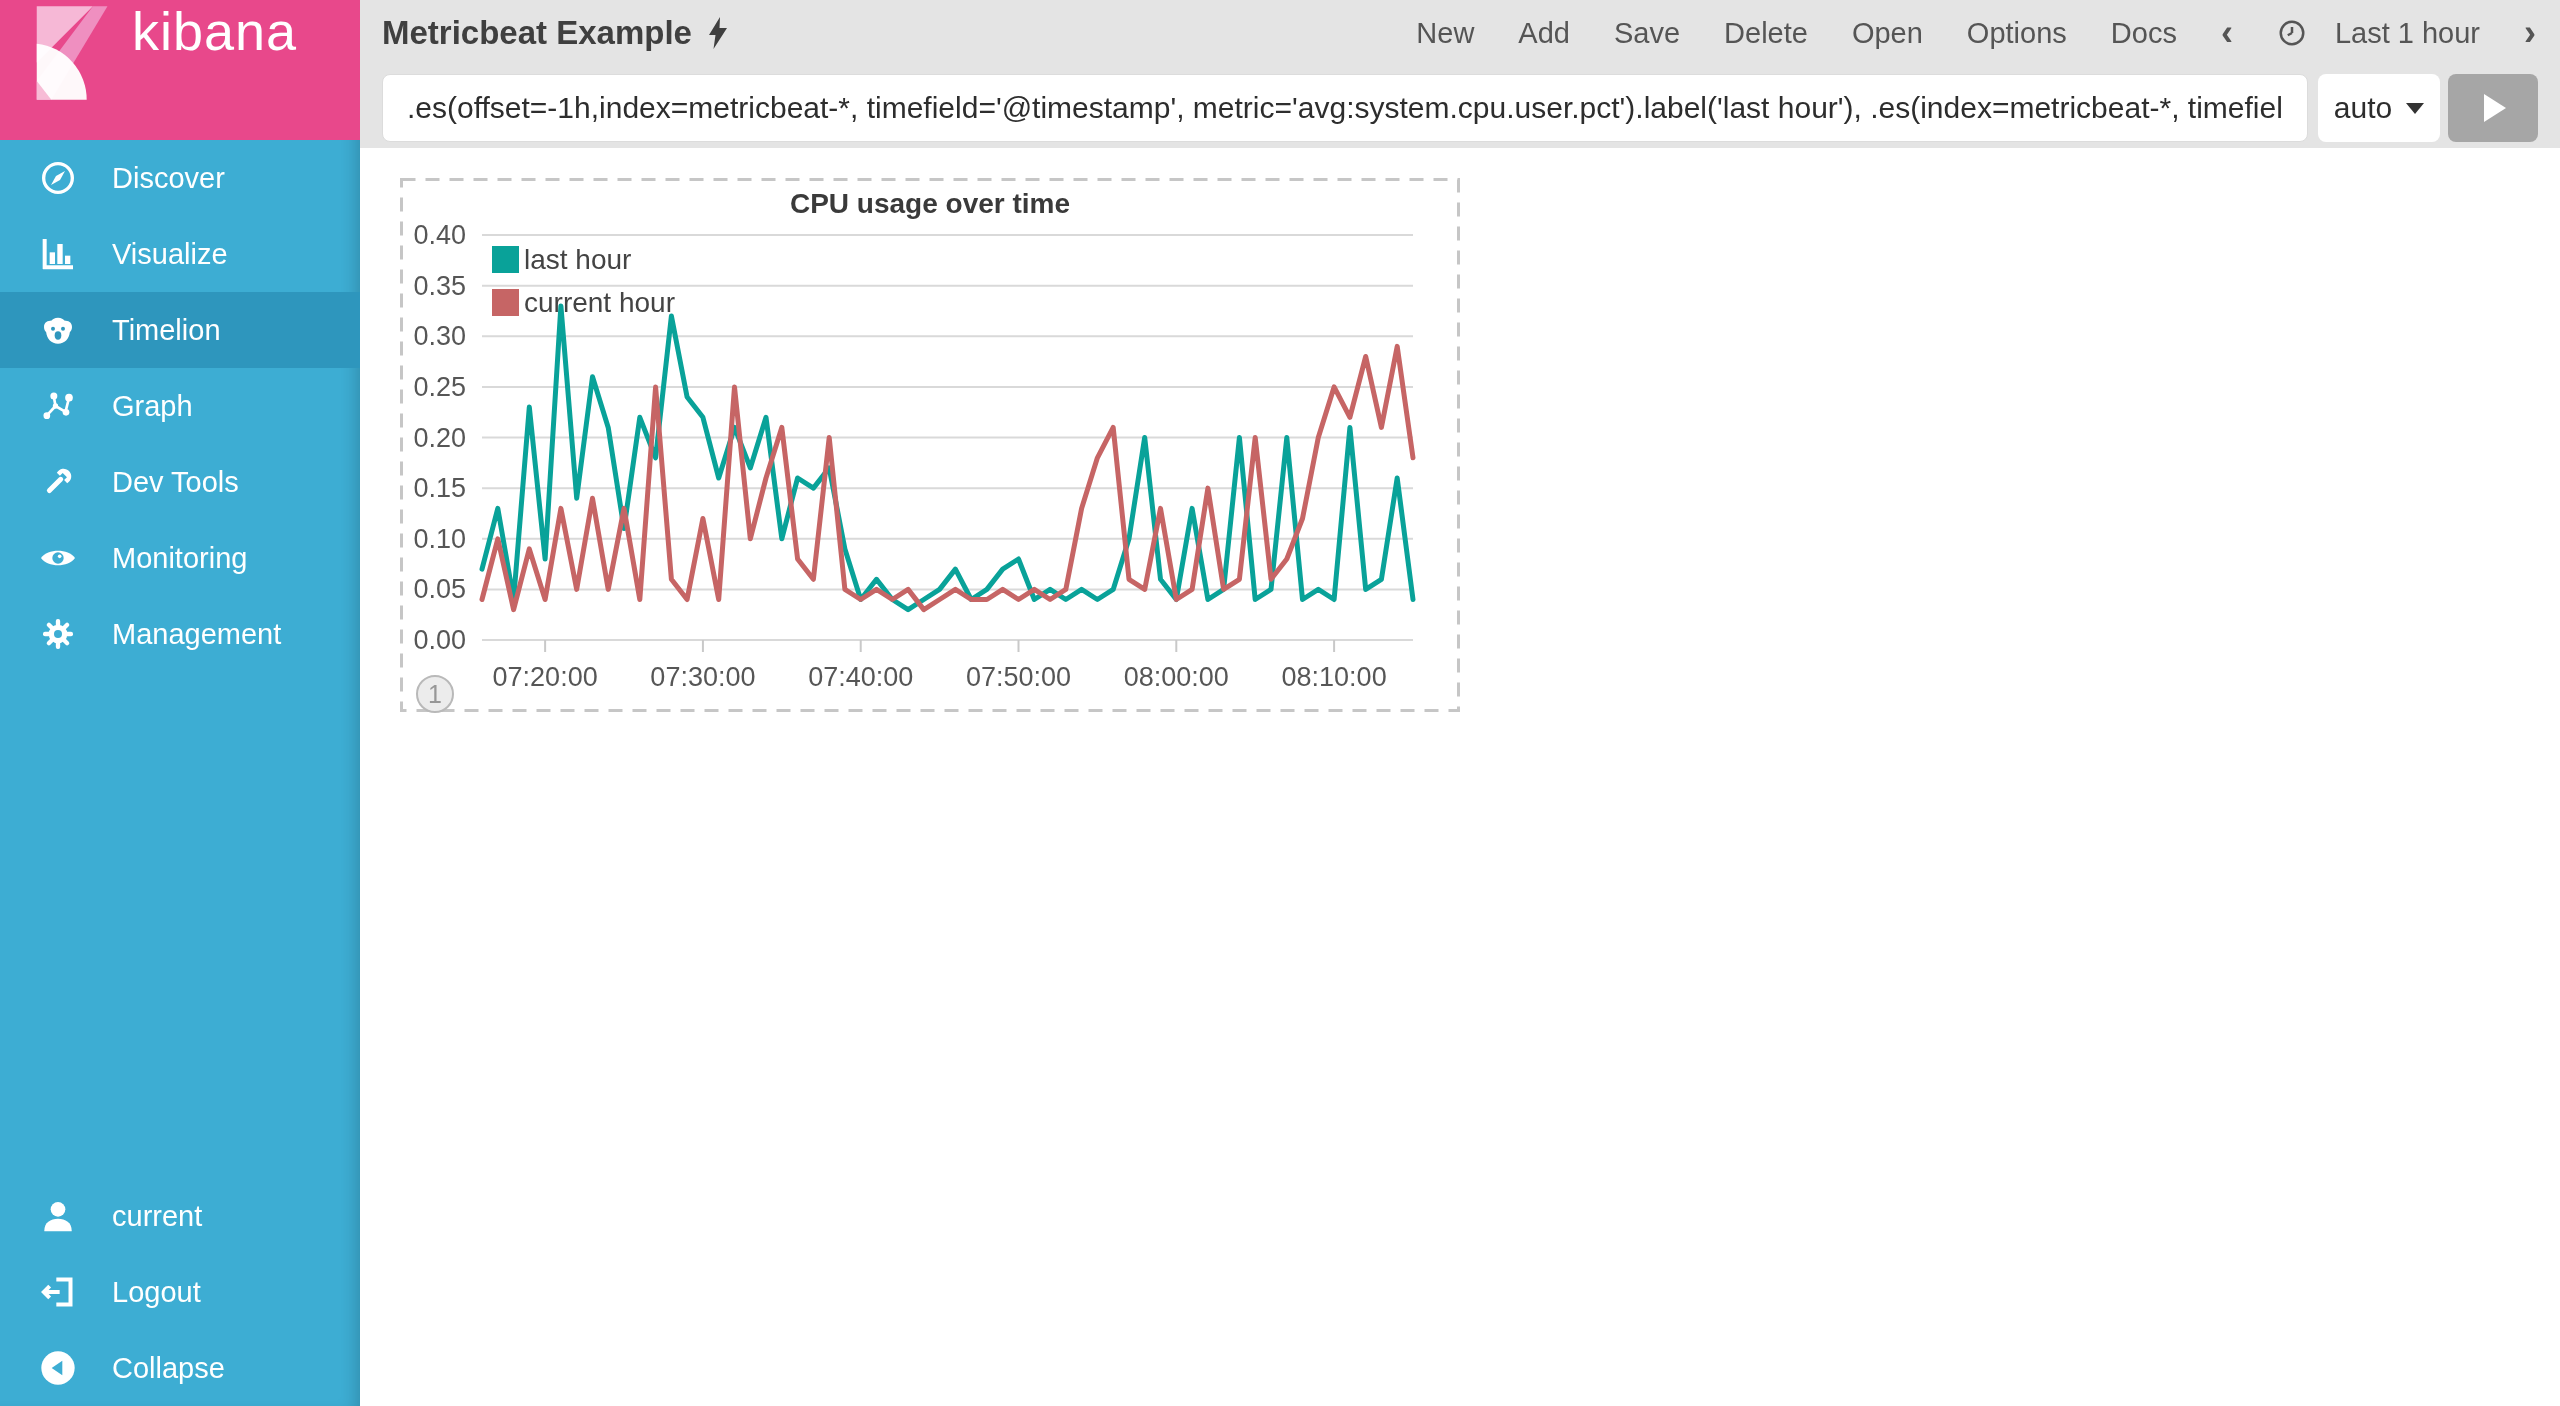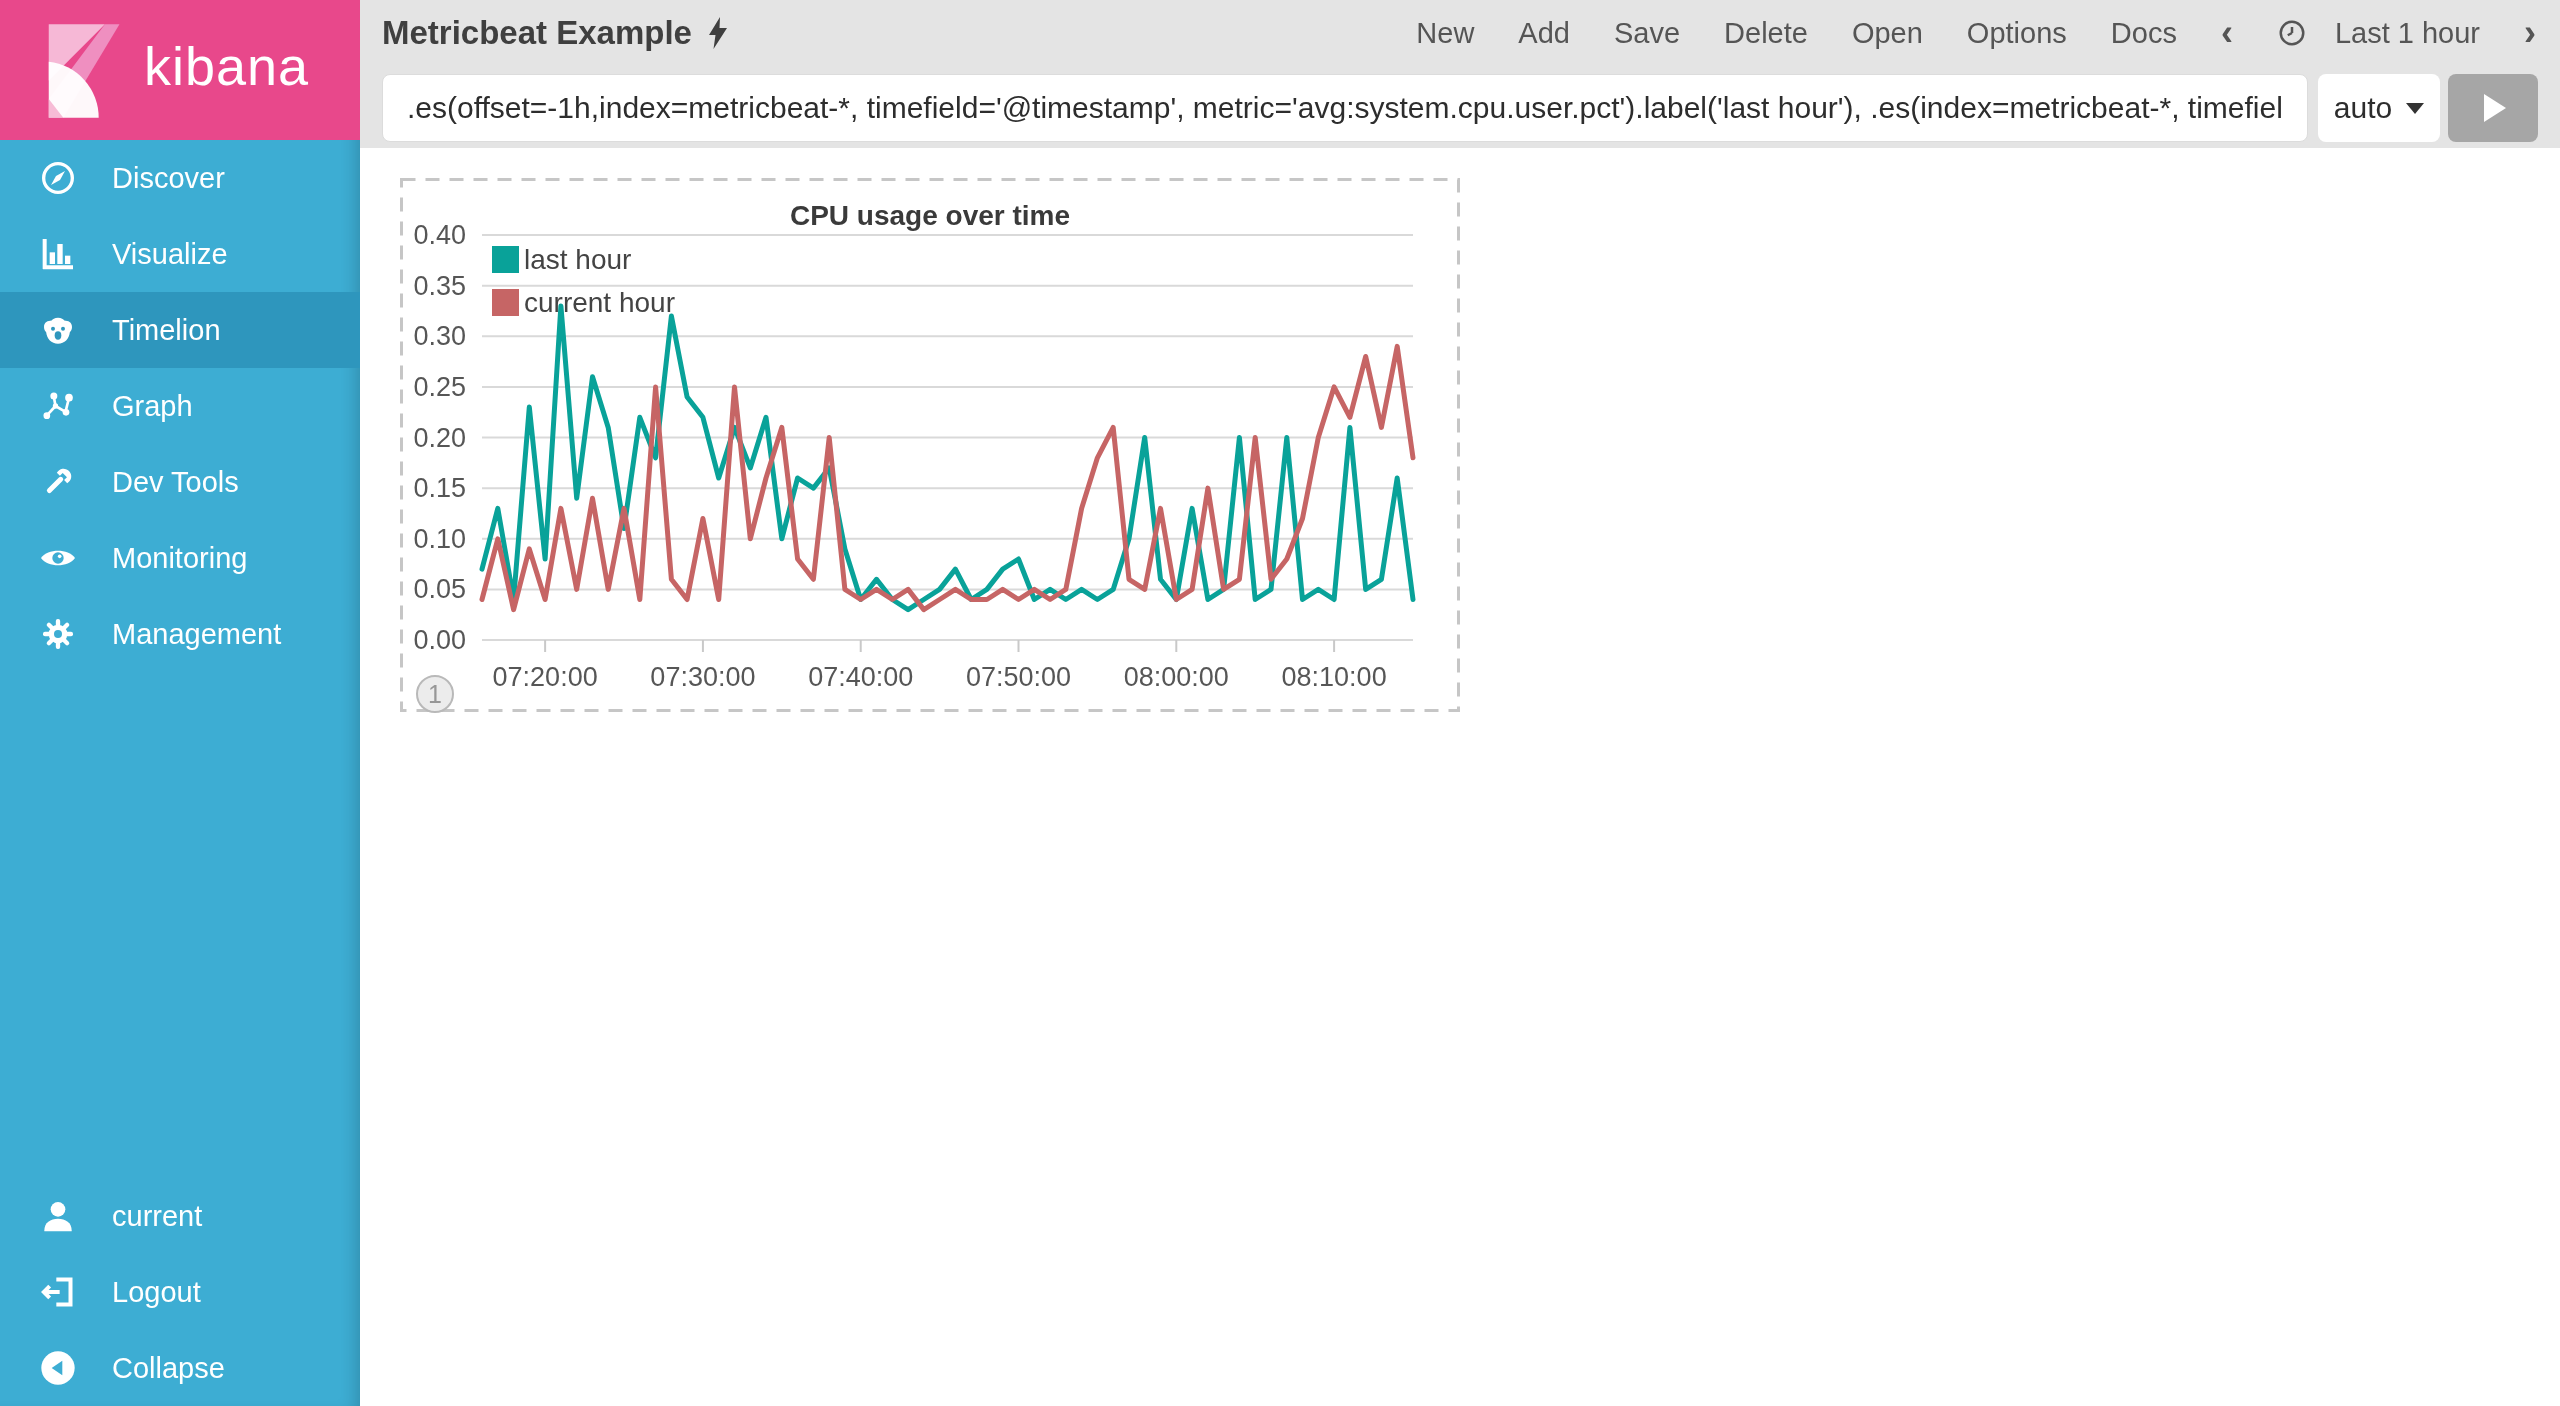--- a/index.html
+++ b/index.html
@@ -9,22 +9,22 @@
     --play-bg:#a6a6a6;
   }
   *{margin:0;padding:0;box-sizing:border-box;}
   html,body{width:2560px;height:1406px;overflow:hidden;background:#fff;
     font-family:"Liberation Sans",sans-serif;}
   .app{position:relative;width:2560px;height:1406px;display:flex;}
 
   
   .sidebar{position:relative;width:360px;height:1406px;background:var(--sidebar-bg);
     flex:0 0 360px;box-shadow:inset -14px 0 16px -10px rgba(0,0,0,.18);}
-  .logo{height:140px;background:var(--logo-bg);display:flex;align-items:center;
-    padding-left:40px;cursor:pointer;}
+  .logo{height:140px;background:var(--logo-bg);display:flex;
+    padding-left:28px;cursor:pointer;}
   .logo-mark{width:82px;height:104px;margin-right:22px;flex:0 0 auto;}
   .logo-text{color:#fff;font-size:54px;font-weight:400;letter-spacing:1px;padding-bottom:8px;}
   .nav-item{height:76px;display:flex;align-items:center;color:#fff;cursor:pointer;}
   .nav-item.active{background:var(--sidebar-active-bg);}
   .nav-icon{width:44px;height:44px;margin-left:36px;margin-right:32px;flex:0 0 auto;
     display:flex;align-items:center;justify-content:center;}
   .nav-icon svg{width:40px;height:40px;}
   .nav-label{font-size:29px;font-weight:400;}
   .sidebar-footer{position:absolute;left:0;right:0;bottom:0;}
 
@@ -53,21 +53,21 @@
   .play-btn{width:90px;height:68px;background:var(--play-bg);border:none;border-radius:8px;
     margin-left:8px;display:flex;align-items:center;justify-content:center;cursor:pointer;}
   .play-tri{width:0;height:0;border-top:14px solid transparent;
     border-bottom:14px solid transparent;border-left:22px solid #fff;margin-left:4px;}
 
   
   .content{position:relative;width:100%;height:1258px;background:#fff;}
   .panel{position:absolute;left:40px;top:30px;width:1060px;height:534px;background:#fff;}
   .panel svg.chart{position:absolute;left:0;top:0;}
   .chart-title{position:absolute;left:0;top:10px;width:100%;text-align:center;
-    font-size:28px;font-weight:700;color:#3a3a3a;margin-top:12px;}
+    font-size:28px;font-weight:700;color:#3a3a3a;}
   .legend{position:absolute;left:92px;top:60px;}
   .legend-item{display:flex;align-items:center;height:43px;}
   .legend-swatch{width:27px;height:27px;margin-right:5px;flex:0 0 auto;}
   .legend-label{font-size:28px;color:#444;}
   .panel-badge{position:absolute;left:16px;top:497px;width:38px;height:38px;border-radius:50%;
     background:#ececec;border:2px solid #b9b9b9;color:#979797;font-size:25px;
     display:flex;align-items:center;justify-content:center;cursor:pointer;}
   #chart-svg text{font-family:"Liberation Sans",sans-serif;font-size:27px;fill:var(--axis-text);}
 </style>
 </head>

